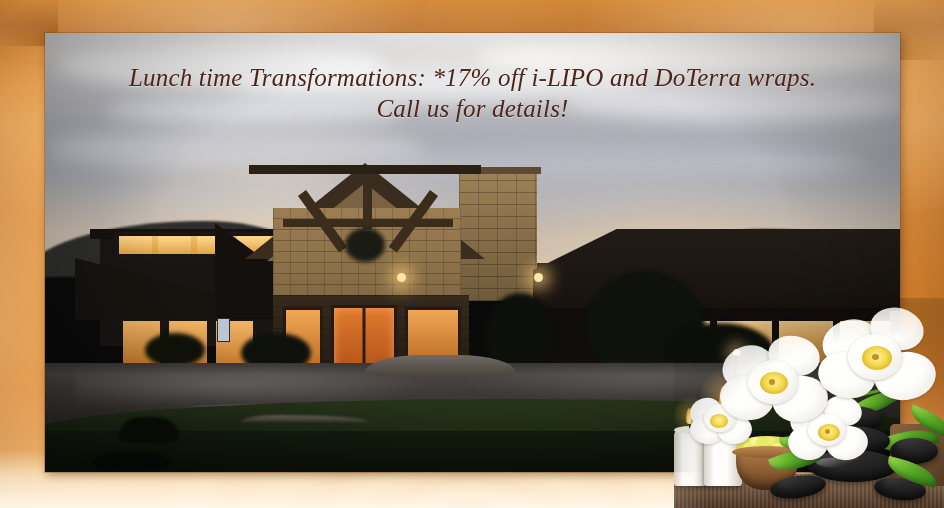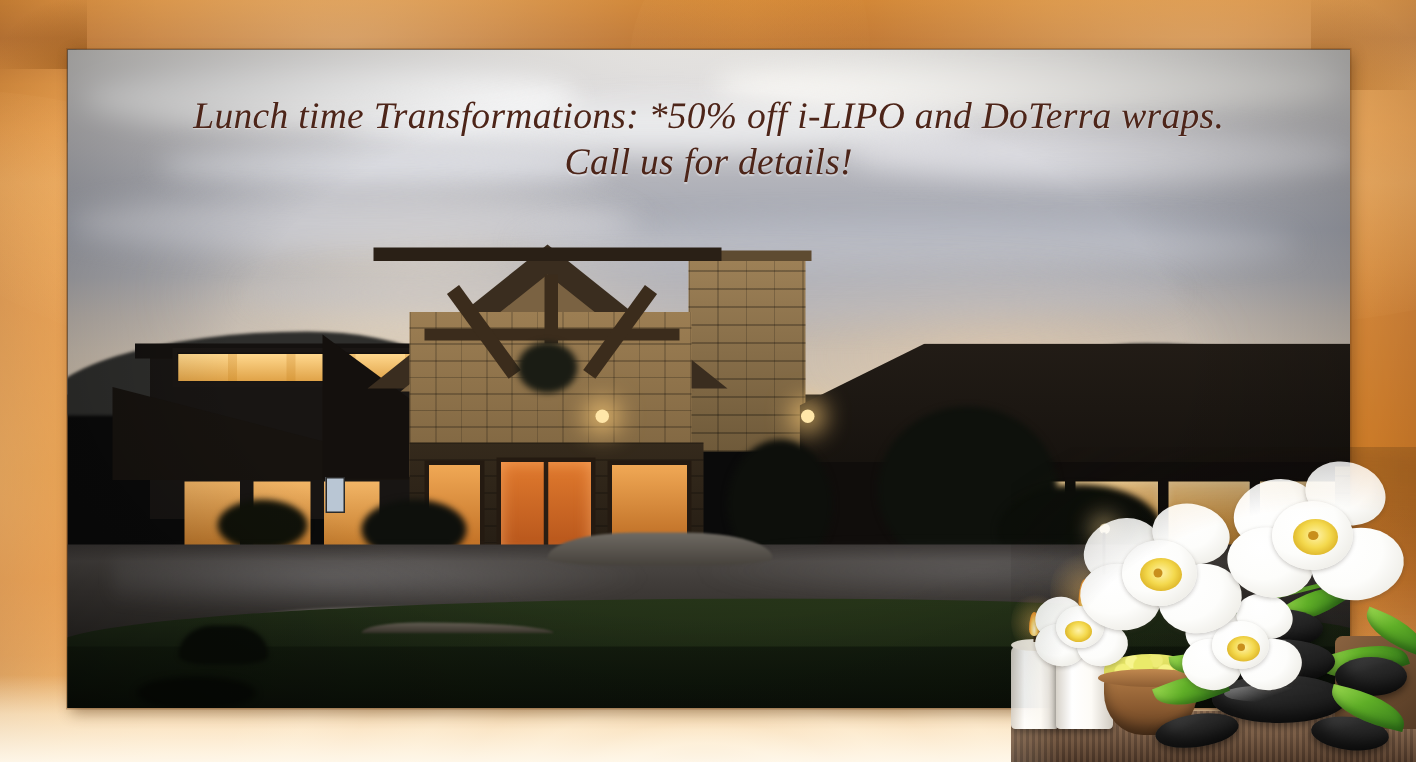--- a/index.html
+++ b/index.html
@@ -801,21 +801,21 @@
     <div class="curb"></div>
     <div class="lawn"></div>
     <div class="lawn2"></div>
     <div class="stone-edge"></div>
     <div class="shrub"></div>
     <div class="shrub2"></div>
 
     <div class="vignette"></div>
   </div>
 
-  <div id="headline">Lunch time Transformations: *50% off i-LIPO and DoTerra wraps.
+  <div id="headline">Lunch time Transformations: *17% off i-LIPO and DoTerra wraps.
 Call us for details!</div>
 
   <div id="spa">
     <div class="spa-mask">
       <div class="spa-bg"></div>
       <div class="mat"></div>
       <div class="mat-shine"></div>
       <div class="wood-block"></div>
 
       <div class="flame-glow fg-sm"></div>

